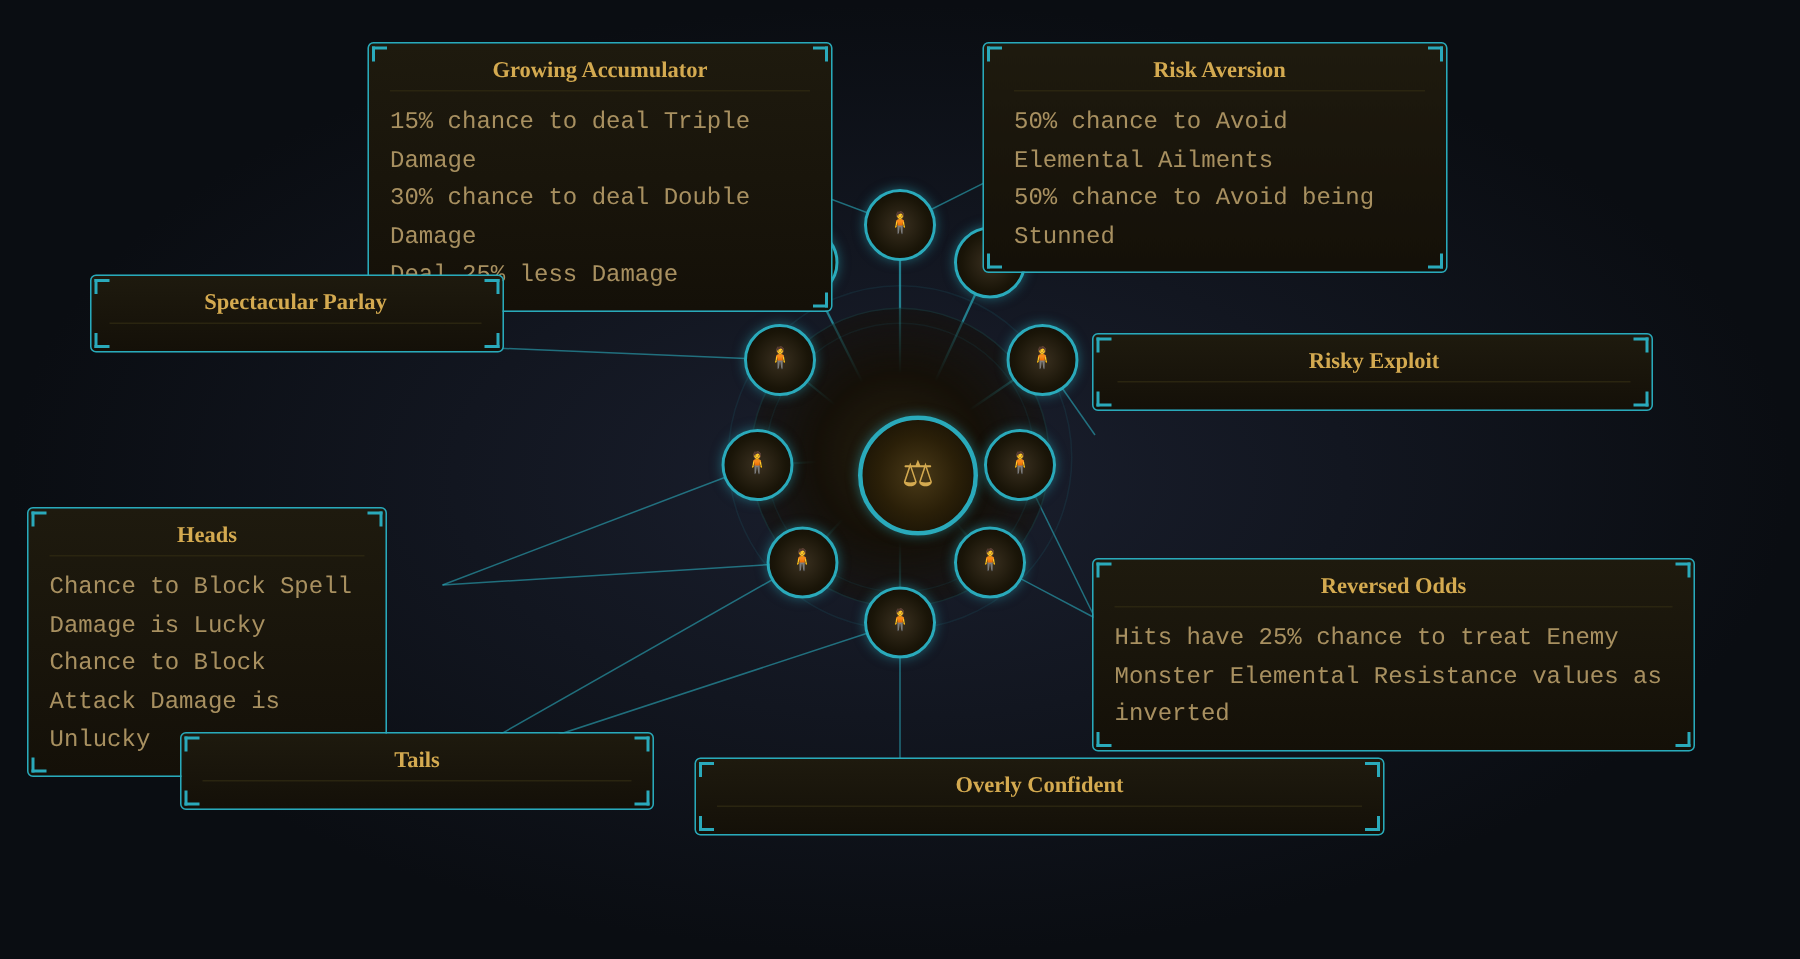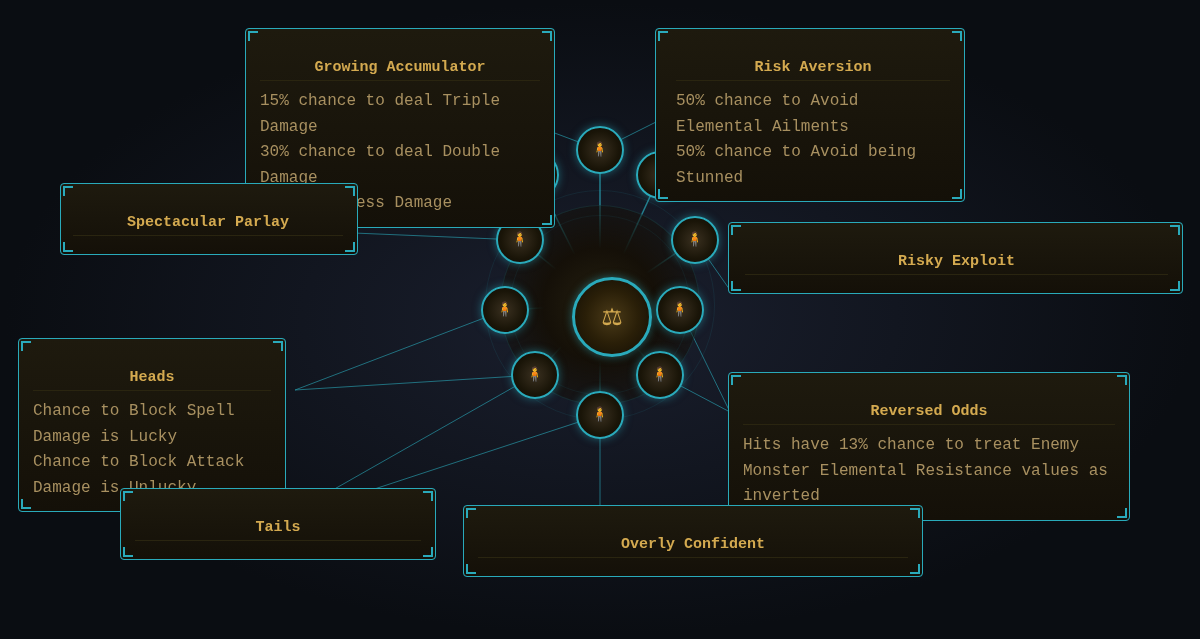--- a/index.html
+++ b/index.html
@@ -81,22 +81,21 @@
     }
 
     .card-title {
       font-size: 15px;
       color: #d4aa50;
       font-weight: bold;
       text-align: center;
       margin-bottom: 8px;
       padding-bottom: 4px;
       border-bottom: 1px solid #2a2510;
-      font-family: Liberation Mono, monospace;
-      margin-top: 20px;
+      font-family: Liberation Serif, serif;
     }
 
     .card-body {
       font-size: 16px;
       color: #a89060;
       line-height: 1.6;
       font-family: Liberation Mono, monospace;
     }
 
     
@@ -248,56 +247,56 @@
     <div class="card-corner tr"></div>
   <div class="card-corner bl"></div>
     <div class="card-corner br"></div>
   <div class="card-title">Risk Aversion</div>
   <div class="card-body">
     50% chance to Avoid Elemental Ailments<br>
     50% chance to Avoid being Stunned
   </div>
 </div>
 
-<div class="card" style="left:60px; top:183px; width:298px;padding-left:12px;">
+<div class="card" style="left:60px; top:183px; width:276px;padding-left:12px;">
   <div class="card-corner tl"></div>
     <div class="card-corner tr"></div>
   <div class="card-corner bl"></div>
     <div class="card-corner br"></div>
   <div class="card-title">Spectacular Parlay</div>
 </div>
 
-<div class="card" style="left:728px; top:222px; width:455px;padding-left:16px;">
+<div class="card" style="left:728px; top:222px; width:374px;padding-left:16px;">
   <div class="card-corner tl"></div>
     <div class="card-corner tr"></div>
   <div class="card-corner bl"></div>
     <div class="card-corner br"></div>
   <div class="card-title">Risky Exploit</div>
 </div>
 
-<div class="card" style="left:18px; top:338px; width:268px;">
+<div class="card" style="left:18px; top:338px; width:240px;">
   <div class="card-corner tl"></div>
     <div class="card-corner tr"></div>
   <div class="card-corner bl"></div>
     <div class="card-corner br"></div>
   <div class="card-title">Heads</div>
   <div class="card-body">
     Chance to Block Spell Damage is Lucky<br>
     Chance to Block Attack Damage is Unlucky
   </div>
 </div>
 
 <div class="card" style="left:728px; top:372px; width:402px;">
   <div class="card-corner tl"></div>
     <div class="card-corner tr"></div>
   <div class="card-corner bl"></div>
     <div class="card-corner br"></div>
   <div class="card-title">Reversed Odds</div>
   <div class="card-body">
-    Hits have 13% chance to treat Enemy Monster Elemental Resistance values as inverted
+    Hits have 25% chance to treat Enemy Monster Elemental Resistance values as inverted
   </div>
 </div>
 
 <div class="card" style="left:120px; top:488px; width:316px;">
   <div class="card-corner tl"></div>
     <div class="card-corner tr"></div>
   <div class="card-corner bl"></div>
     <div class="card-corner br"></div>
   <div class="card-title">Tails</div>
 </div>

